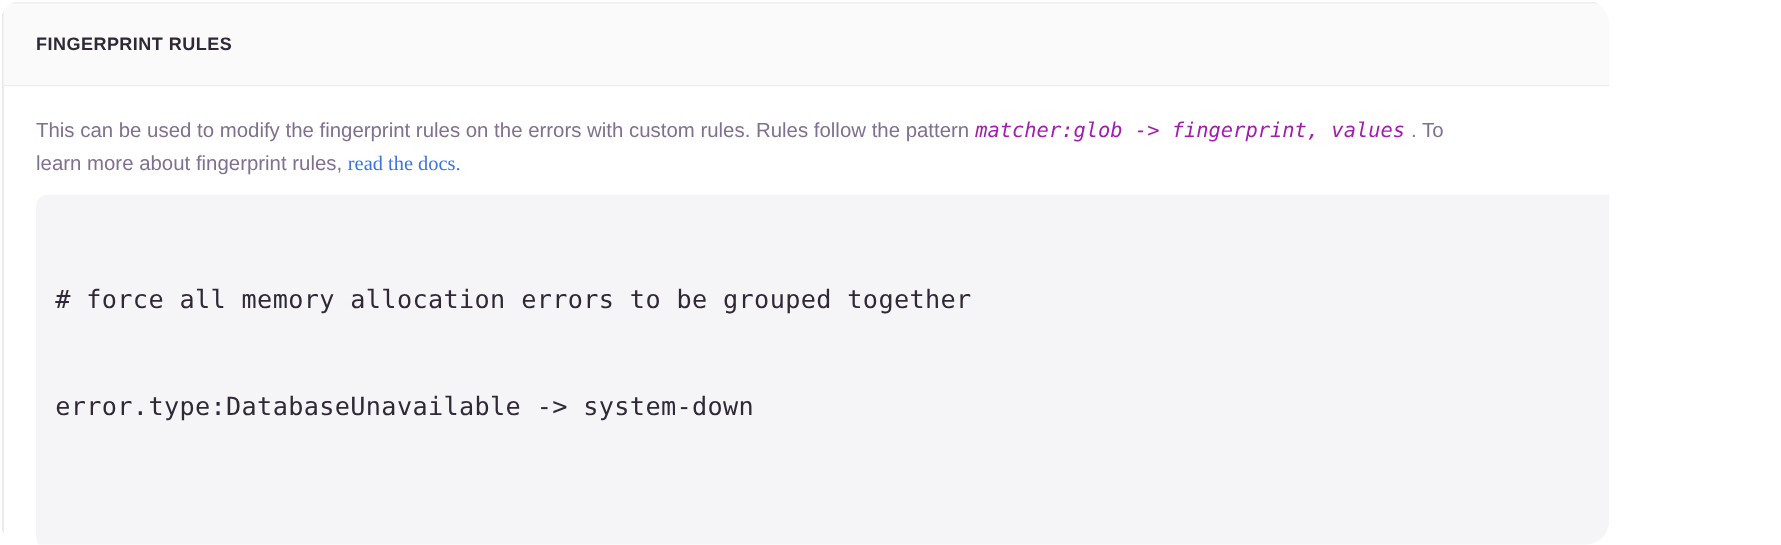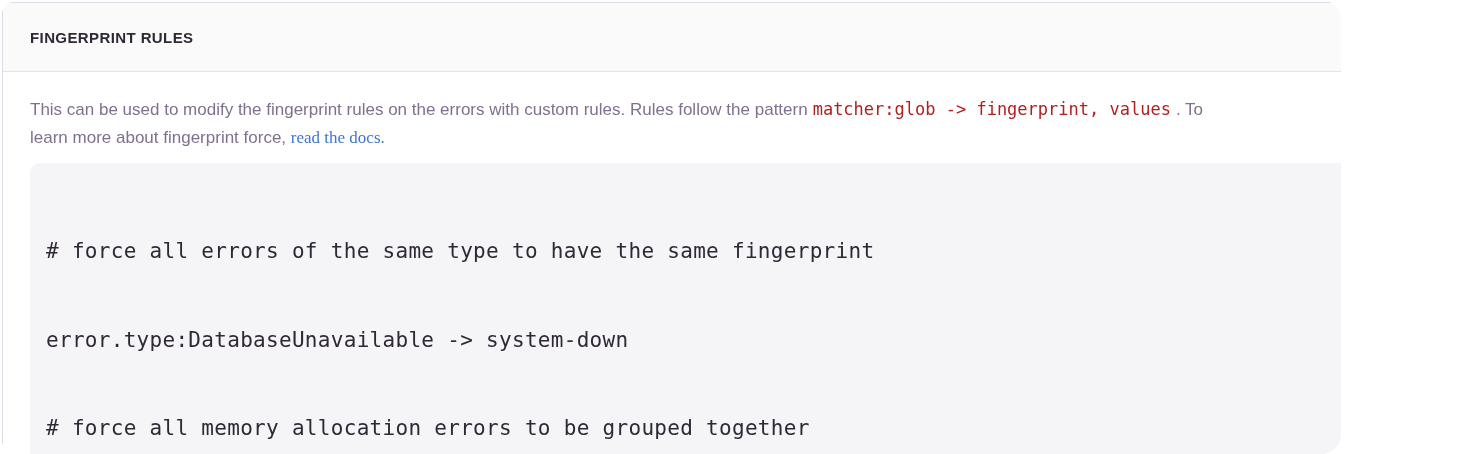--- a/index.html
+++ b/index.html
@@ -48,22 +48,23 @@
   }
   .description {
     margin: 0;
     font-size: 17px;
     line-height: 28px;
     color: #80708f;
   }
   .inline-code {
     font-family: "DejaVu Sans Mono", monospace;
     font-size: 17px;
-    color: #b91c1c;
+    color: #a21caf;
     padding: 0 5px;
+    font-style: italic;
   }
   .docs-link {
     color: #3c74dd;
     text-decoration: none;
     cursor: pointer;
     font-family: Liberation Serif, serif;
   }
   .example-block {
     margin: 11px 0 0 0;
     width: 1365px;
@@ -84,24 +85,23 @@
 
 <div class="stage">
   <section class="panel">
 
     <header class="panel-header">
       <span class="panel-title">FINGERPRINT RULES</span>
     </header>
 
     <div class="panel-body">
 
-      <p class="description"><span>This can be used to modify the fingerprint rules on the errors with custom rules. Rules follow the pattern</span><code class="inline-code">matcher:glob -&gt; fingerprint, values</code><span>. To</span><br><span>learn more about fingerprint force, </span><a class="docs-link" href="#">read the docs.</a></p>
+      <p class="description"><span>This can be used to modify the fingerprint rules on the errors with custom rules. Rules follow the pattern</span><code class="inline-code">matcher:glob -&gt; fingerprint, values</code><span>. To</span><br><span>learn more about fingerprint rules, </span><a class="docs-link" href="#">read the docs.</a></p>
 
       <div class="example-block">
-        <div># force all errors of the same type to have the same fingerprint</div>
+        <div># force all memory allocation errors to be grouped together</div>
         <div>error.type:DatabaseUnavailable -&gt; system-down</div>
-        <div># force all memory allocation errors to be grouped together</div>
         
       </div>
 
     </div>
   </section>
 </div>
 
 </body></html>

